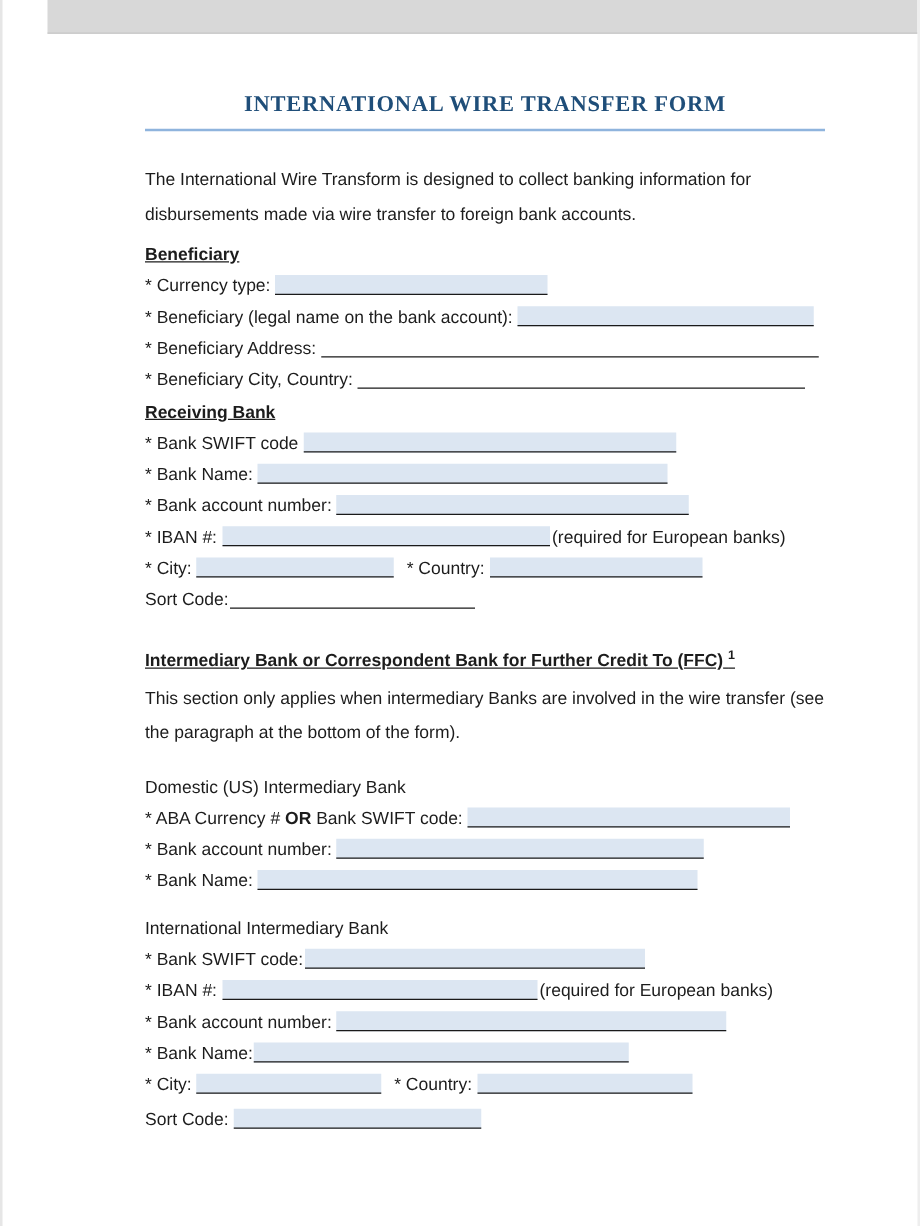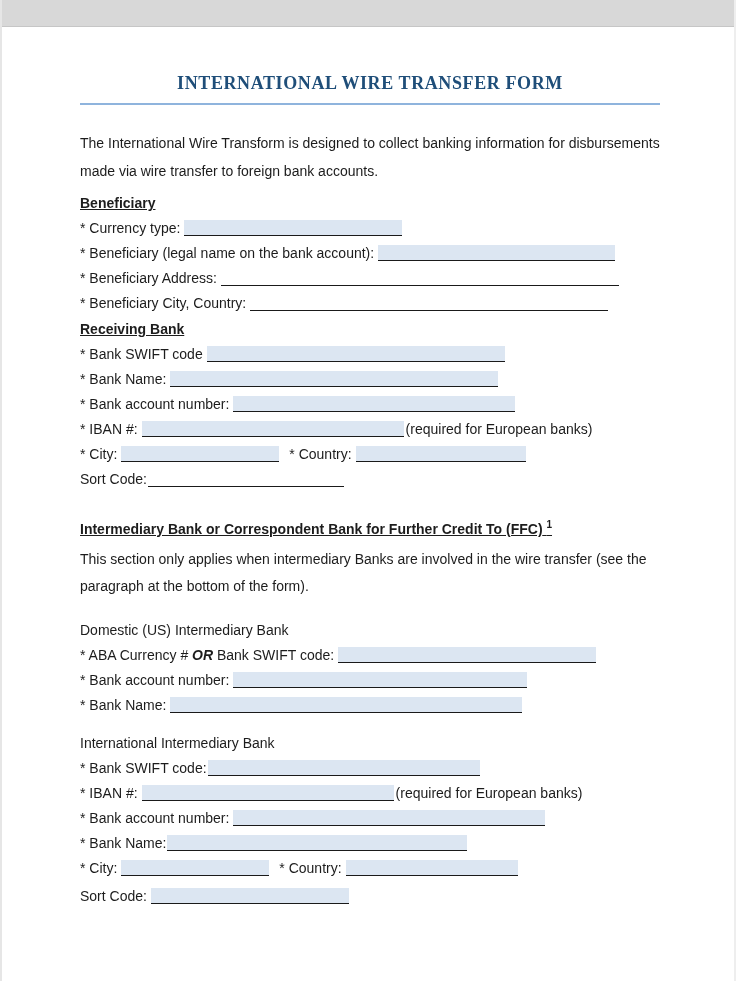--- a/index.html
+++ b/index.html
@@ -8,20 +8,21 @@
     height: 981px;
     background: #ffffff;
     position: relative;
     box-sizing: border-box;
     font-family: "Liberation Sans", sans-serif;
     font-size: 14px;
     color: #1c1c1c;
     overflow: hidden;
     border-left: 2px solid #e6e6e6;
     border-right: 2px solid #eeeeee;
+    padding-left: 36px;
   }
   .scan-top {
     height: 26px;
     background: #d8d8d8;
     border-bottom: 1px solid #c6c6c6;
   }
   .content {
     padding: 46px 74px 0 78px;
   }
   .form-title {
@@ -63,21 +64,21 @@
     line-height: 16px;
   }
   .blank {
     display: inline-block;
     height: 15px;
     border-bottom: 1px solid #1a1a1a;
     vertical-align: -3px;
     margin-left: 4px;
   }
   .blank.shaded { background: #dce6f2; }
-  .bold { font-weight: 700; font-style: italic; }
+  .bold { font-weight: 700; }
   .note-after { margin-left: 2px; }
   .gap-before { margin-top: 32px; }
   .section-note {
     line-height: 27px;
     max-width: 596px;
     margin: 2px 0 8px 0;
   }
   .pair-label { margin-left: 10px; text-align: center; }
   sup { font-size: 10px; }
 </style>

